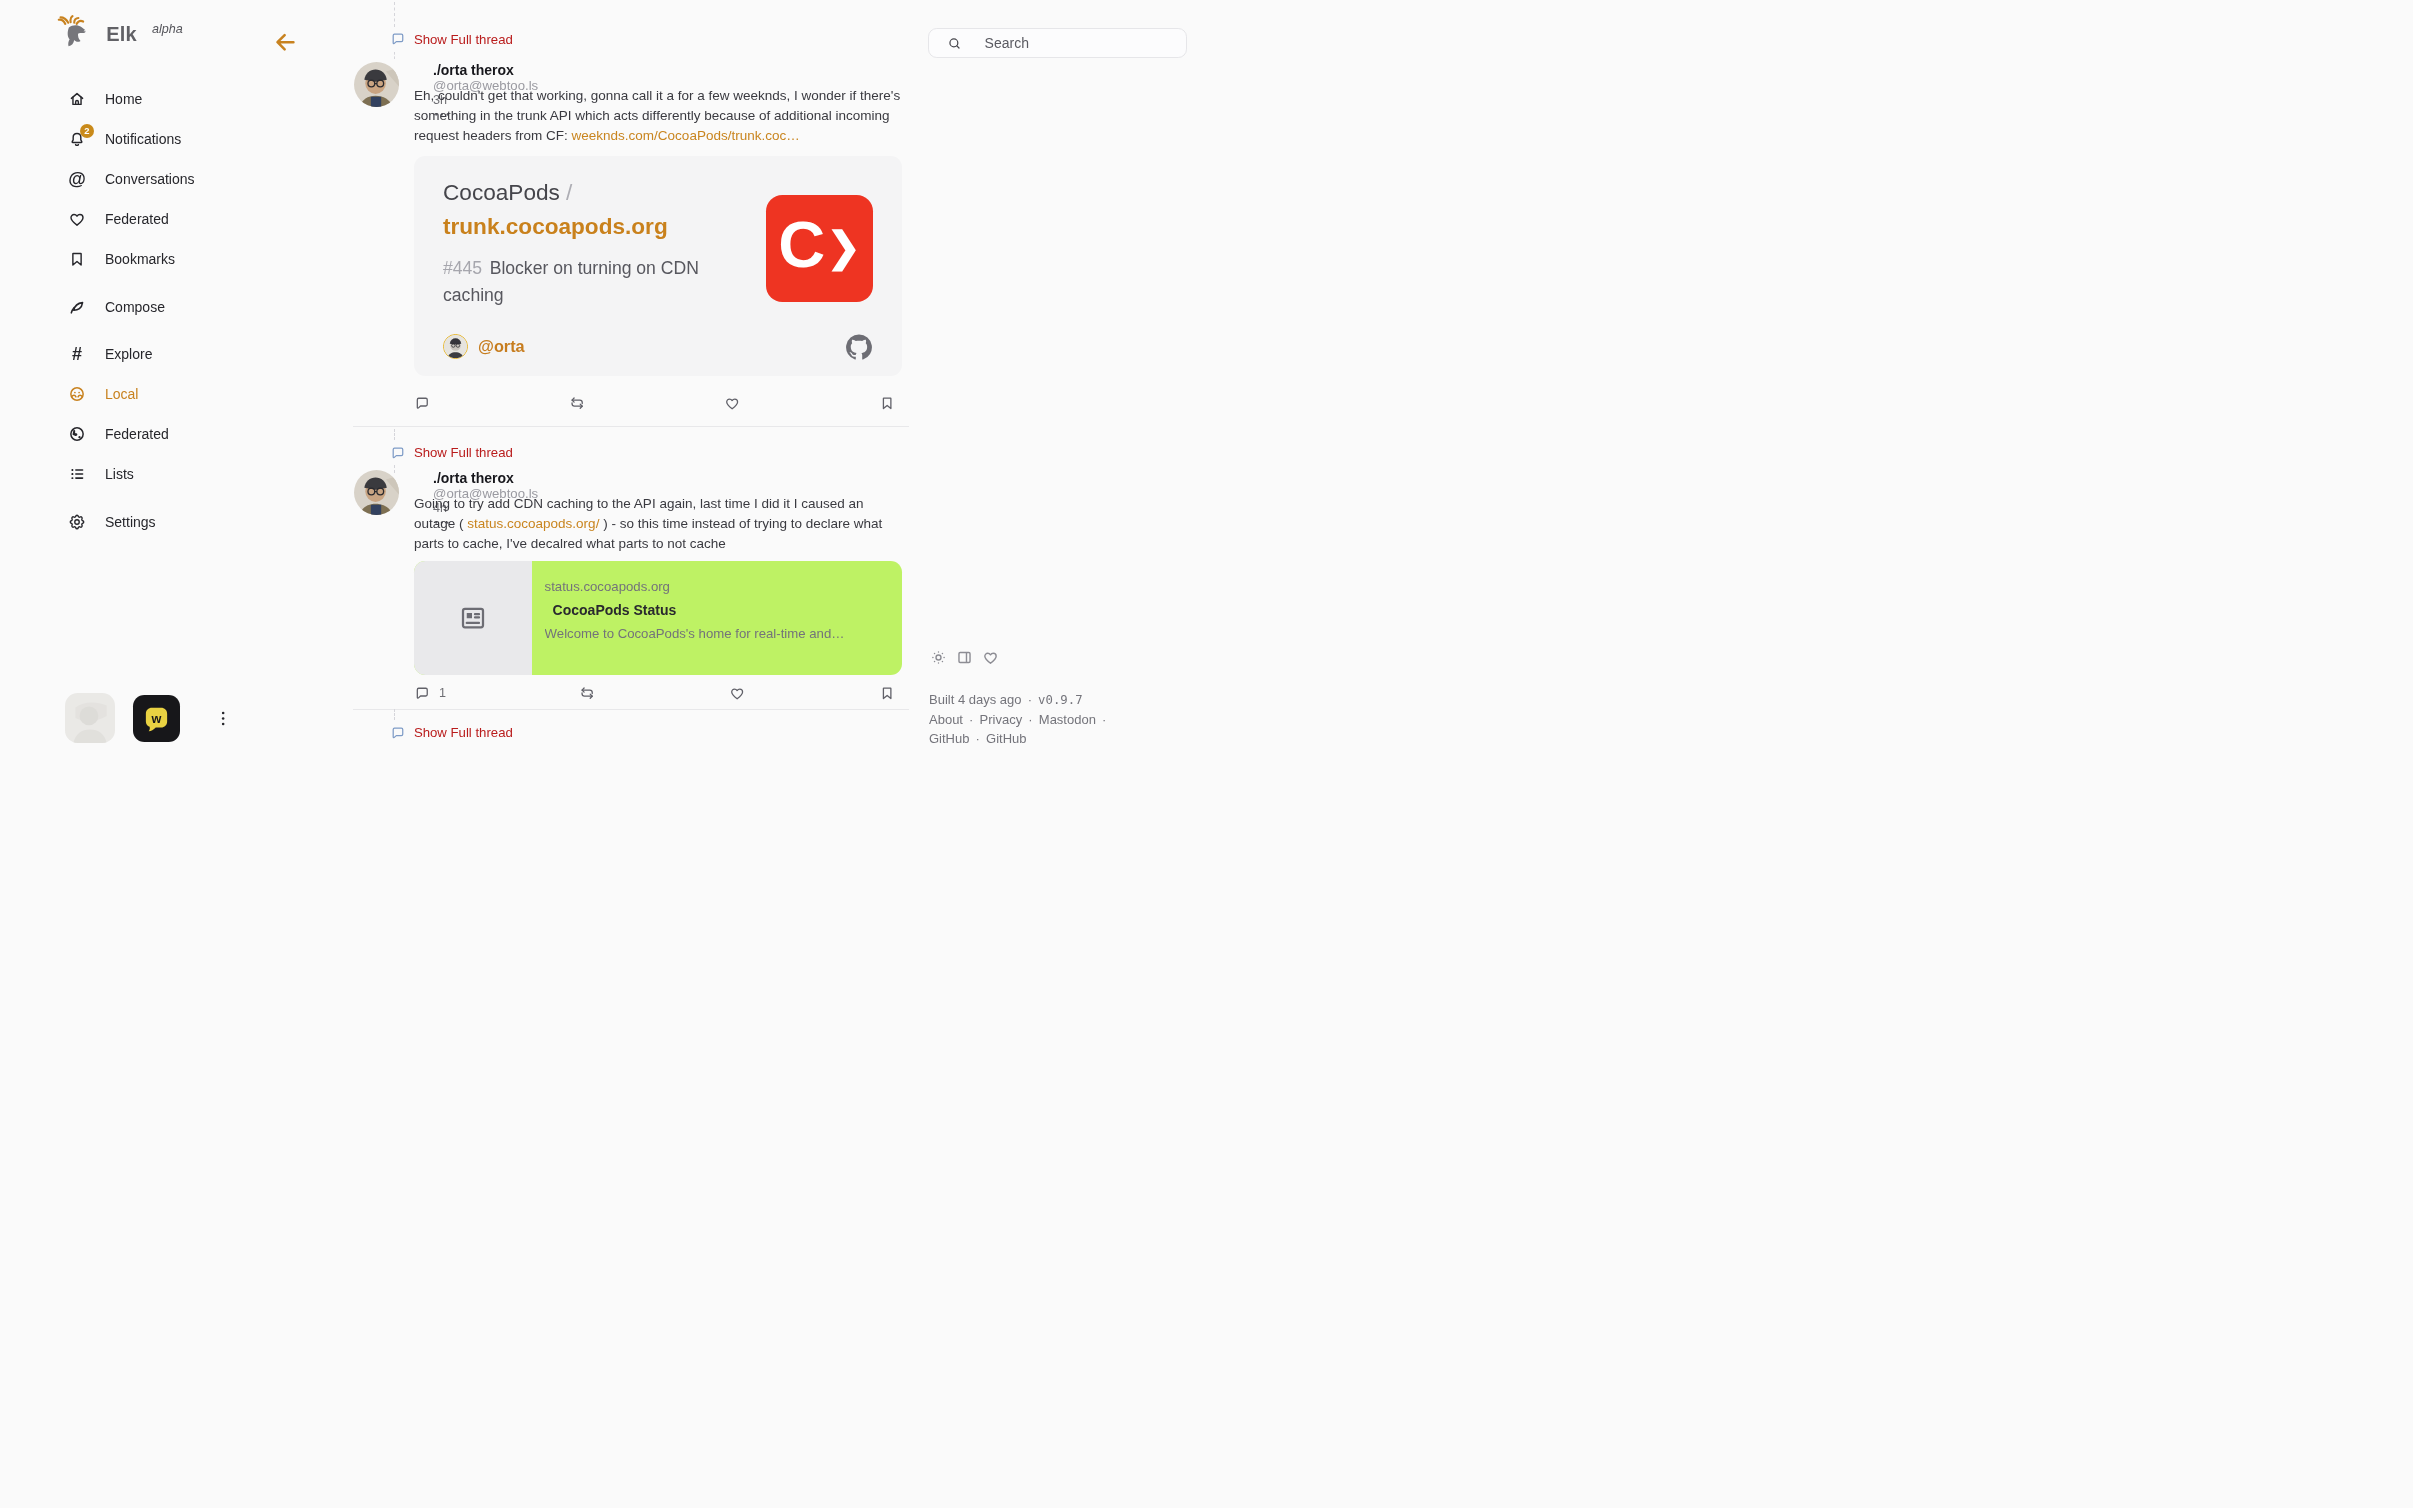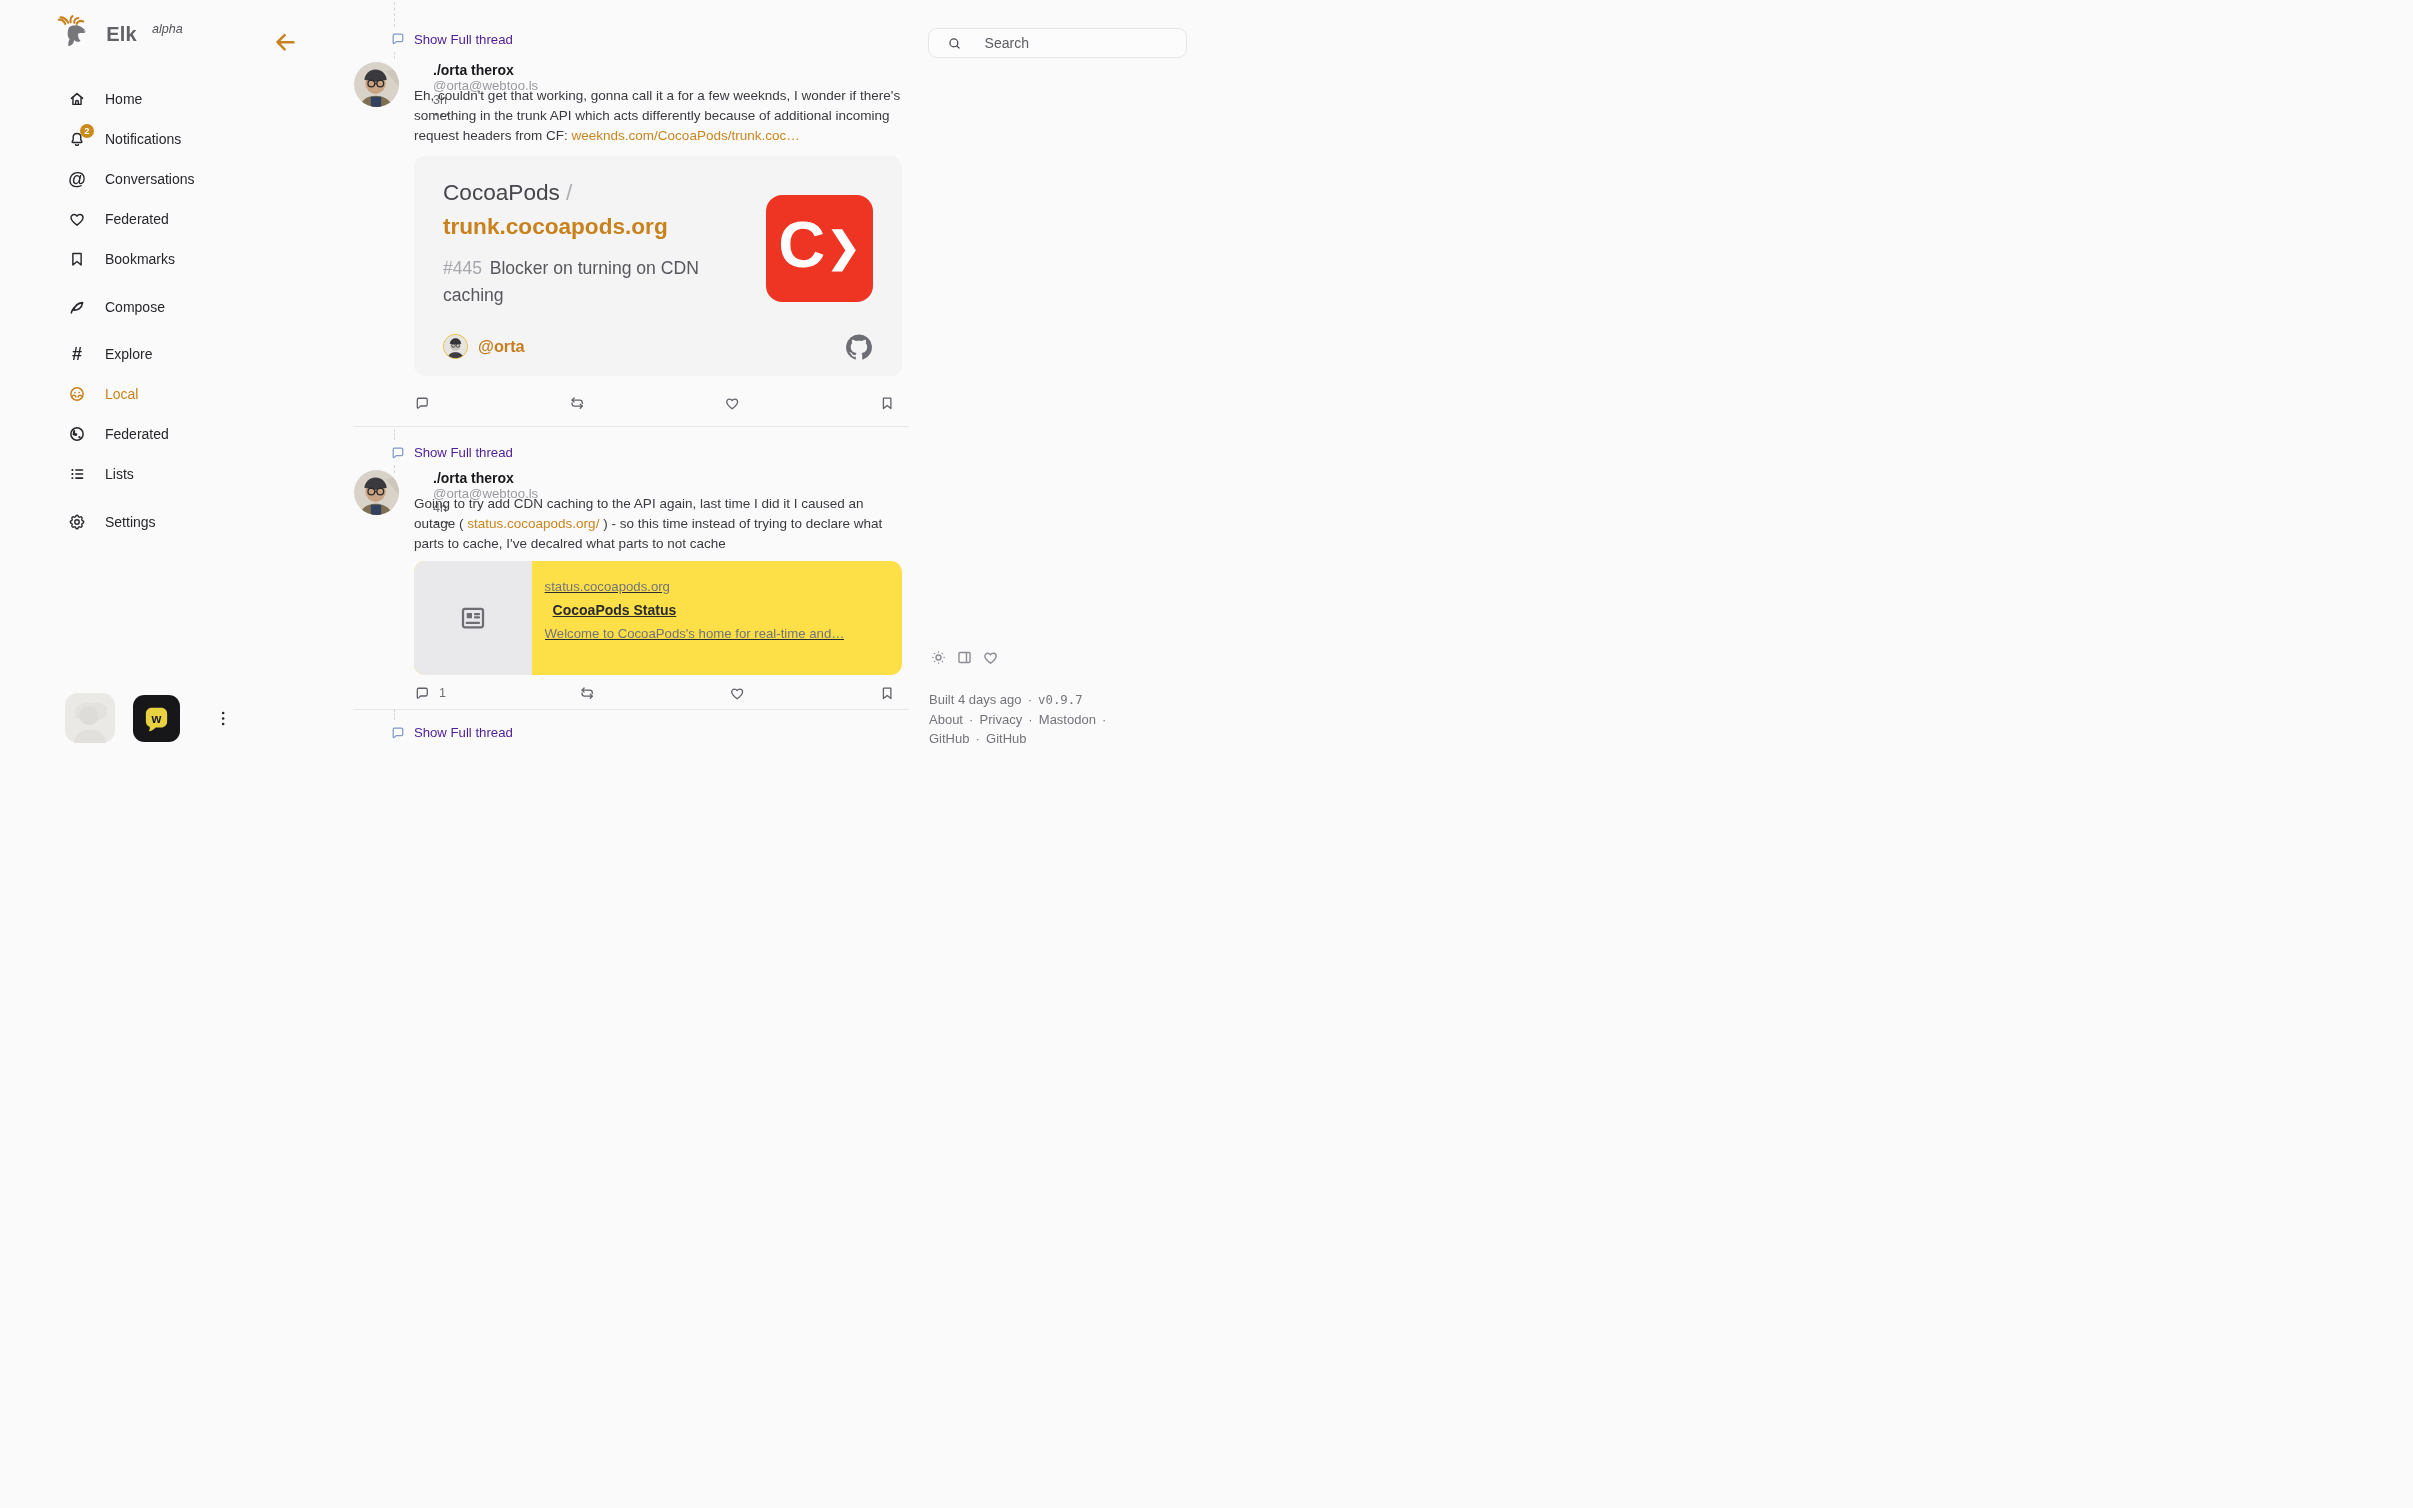--- a/index.html
+++ b/index.html
@@ -33,21 +33,21 @@
 
   .user-row { position:absolute; left:65px; top:693px; display:flex; align-items:center; }
   .user-avatar { width:50px; height:50px; border-radius:12.6px; overflow:hidden; opacity:.5; cursor:pointer; }
   .app-icon { width:47px; height:47px; border-radius:11.3px; background:#17171a; margin-left:17.6px;
               display:flex; align-items:center; justify-content:center; cursor:pointer; }
   .user-menu { margin-left:35px; width:16.3px; height:25px; color:#26262b; cursor:pointer; display:flex; align-items:center; }
 
   
   .timeline { position:absolute; left:353px; top:0; width:556px; }
   .thread-row { position:relative; height:22.6px; display:flex; align-items:center; padding-left:37px; gap:8.2px;
-                color:#4c1d95; font-size:13.2px; cursor:pointer; }
+                color:#b91c1c; font-size:13.2px; cursor:pointer; }
   .thread-row .tic { width:15.7px; height:15.7px; position:relative; z-index:1; background:#fafafa; }
   .thread-row::before { content:""; position:absolute; left:41px; top:-12.6px; height:11.3px; border-left:1.3px dashed #d5d5da; }
   .thread-row.first::before { top:-26.4px; height:25px; }
   .thread-row::after  { content:""; position:absolute; left:41px; bottom:-8.8px; height:7.5px; border-left:1.3px dashed #d5d5da; }
   .thread-row.last::after { display:none; }
   #thread1 { margin-top:28px; }
   #thread2 { margin-top:15px; }
   #thread3 { margin-top:11.3px; }
 
   .post { position:relative; padding-left:61px; padding-top:1.3px; }
@@ -72,22 +72,22 @@
   .issue-no { color:#a6a6ad; margin-right:7.5px; }
   .card1-logo { position:absolute; top:39px; right:29px; width:107px; height:107px; border-radius:16.3px;
                 background:#ee3422; color:#fff; display:flex; align-items:center; justify-content:center; }
   .logo-c { font-size:65px; font-weight:700; line-height:1; transform:translateY(-3.8px); }
   .logo-chev { font-size:41px; font-weight:700; line-height:1; margin-left:1.3px; transform:translateY(-1.3px); }
   .card1-footer { position:absolute; left:29px; bottom:16.3px; display:flex; align-items:center; gap:10px; }
   .mini-avatar { width:25px; height:25px; border-radius:50%; border:1.9px solid #e6b220; overflow:hidden; }
   .card1-mention { font-size:16.3px; font-weight:600; color:#c77d1f; }
   .card1-gh { position:absolute; right:29px; bottom:15px; width:28px; height:28px; color:#6d6d74; }
 
-  .card2 { margin-top:7.5px; width:488px; height:114px; background:#fde047; border-radius:11.3px;
-           position:relative; display:flex; overflow:hidden; cursor:pointer;text-decoration:underline; }
+  .card2 { margin-top:7.5px; width:488px; height:114px; background:#bef264; border-radius:11.3px;
+           position:relative; display:flex; overflow:hidden; cursor:pointer; }
   .card2-thumb { width:118px; height:114px; background:#e9e9eb; flex:none;
                  display:flex; align-items:center; justify-content:center; color:#6d6d74; }
   .card2-text { padding:17.6px 0 0 12.6px; overflow:hidden; }
   .card2-domain { font-size:13.2px; color:#73737a; }
   .card2-title { margin-top:8.2px; font-size:14px; font-weight:700; color:#29292e;margin-left:8px; }
   .card2-desc { margin-top:7.5px; font-size:13.2px; color:#73737a; white-space:nowrap; overflow:hidden; max-width:339px; }
 
   .actions { display:flex; justify-content:space-between; align-items:center; width:481px; color:#606068; }
   #actions1 { margin-top:15px; }
   #actions2 { margin-top:5px; }

